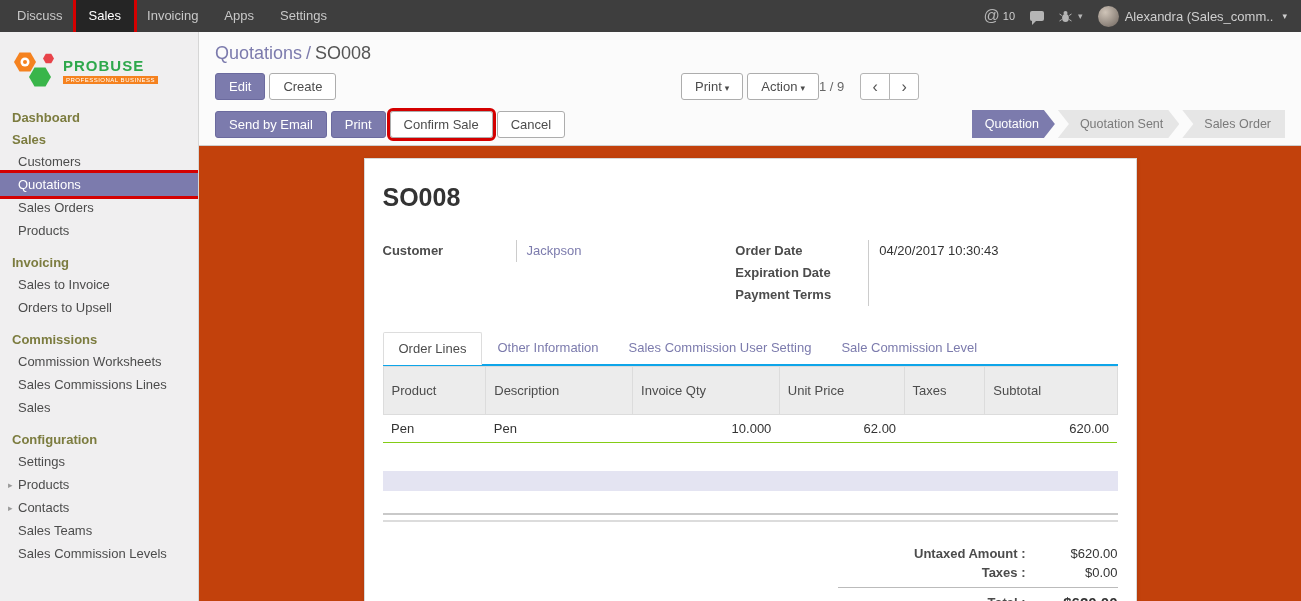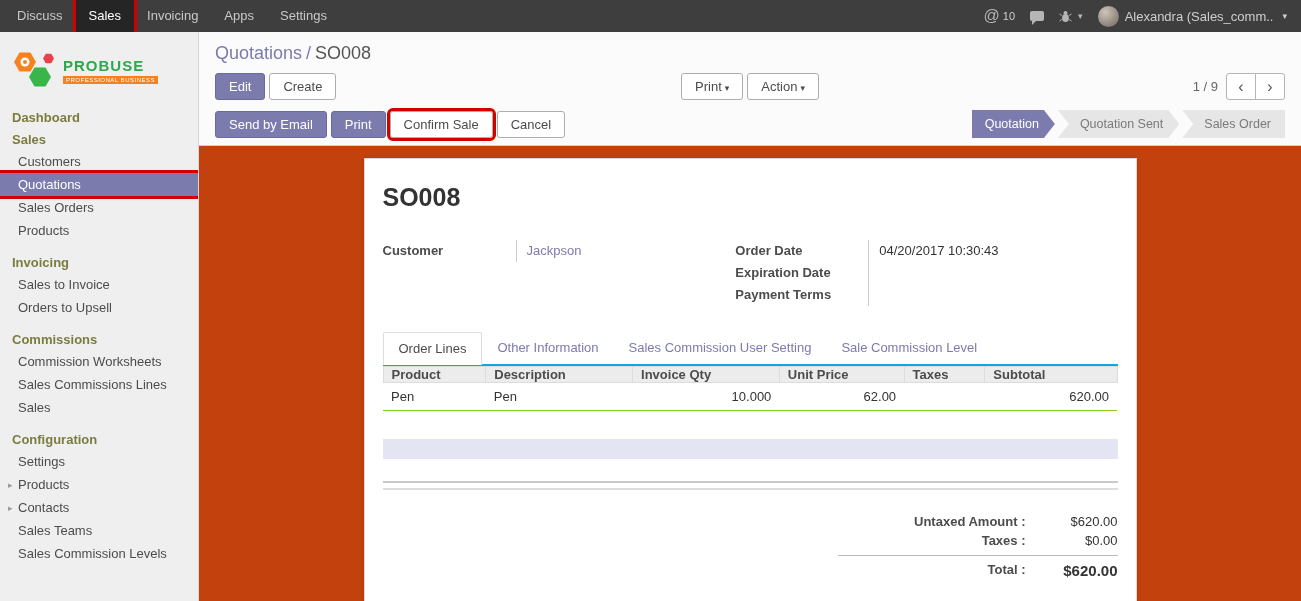--- a/index.html
+++ b/index.html
@@ -44,21 +44,21 @@
   
   .main { flex: 1; display: flex; flex-direction: column; min-width: 0; background: #c2410c; }
   .control-panel { background: #fbfbfb; }
   .breadcrumb-row { padding: 11px 16px 2px; font-size: 18px; }
   .bc-parent { color: #7c7bad; cursor: pointer; }
   .bc-sep { color: #7c7bad; margin: 0 4px; }
   .bc-current { color: #555; }
   .buttons-row { display: flex; align-items: center; padding: 7px 16px 8px; }
   .zone-left { flex: 1; display: flex; gap: 4px; }
   .zone-center { display: flex; gap: 4px; }
-  .zone-right { flex: 1; display: flex; justify-content: flex-end; align-items: center; gap: 8px; }
+  .zone-right { flex: 1; display: flex; align-items: center; gap: 16px; }
   .btn { font-size: 13px; padding: 5px 13px; border: 1px solid #adadad; border-radius: 3px; background: #fff; color: #4c4c4c; white-space: nowrap; }
   .btn.primary { background: #7c7bad; border-color: #6b6a9e; color: #fff; }
   .pager-value { color: #666; font-size: 13px; }
   .pager-buttons { display: inline-flex; }
   .pager-btn { width: 30px; height: 27px; background: #fff; border: 1px solid #b5b5b5; font-size: 16px; line-height: 1; color: #555; }
   .pager-btn.prev { border-radius: 3px 0 0 3px; }
   .pager-btn.next { border-radius: 0 3px 3px 0; margin-left: -1px; }
 
   
   .toolbar { display: flex; align-items: center; gap: 4px; background: #fbfbfb; padding: 2px 16px 7px; border-bottom: 1px solid #cecece; }
@@ -81,31 +81,31 @@
   .field-row { display: flex; }
   .field-label { width: 133px; font-weight: bold; font-size: 13px; color: #4c4c4c; padding: 3px 8px 3px 0; }
   .field-value { flex: 1; border-left: 1px solid #ccc; padding: 3px 0 3px 10px; font-size: 13px; color: #333; min-height: 22px; }
   .link { color: #7c7bad; cursor: pointer; }
 
   .tabs { display: flex; margin-top: 26px; border-bottom: 2px solid #0ea5e9; }
   .tab { padding: 8px 15px; font-size: 13px; color: #7c7bad; cursor: pointer; margin-bottom: -1px; }
   .tab.active { background: #fff; border: 1px solid #ddd; border-bottom: 1px solid #fff; color: #4c4c4c; border-radius: 2px 2px 0 0; }
 
   table.lines { width: 100%; border-collapse: collapse; table-layout: fixed; }
-  table.lines th { background: #ececec; border: 1px solid #dcdcdc; padding: 0 8px; font-size: 13px; color: #4c4c4c; text-align: left; font-weight: bold; }
+  table.lines th { background: #ececec; border: 1px solid #dcdcdc; padding: 16px 8px; font-size: 13px; color: #4c4c4c; text-align: left; font-weight: normal; }
   table.lines td { padding: 6px 8px; font-size: 13px; color: #333; border-bottom: 1px solid #84cc16; }
   .al { text-align: left; } .ar { text-align: right; }
   td.ar { text-align: right; }
 
   .lavender-bar { height: 20px; background: #e4e4f2; margin-top: 28px; }
   .sep-line-1 { border-top: 2px solid #c9c9c9; margin-top: 22px; }
   .sep-line-2 { border-top: 2px solid #dcdcdc; margin-top: 5px; }
 
   .totals { width: 280px; margin-left: auto; margin-top: 22px; }
-  .t-row { display: flex; align-items: flex-start; padding: 2px 0; }
+  .t-row { display: flex; align-items: center; padding: 2px 0; }
   .t-label { flex: 1; text-align: right; font-weight: bold; font-size: 13px; color: #4c4c4c; padding-right: 12px; }
   .t-value { width: 80px; text-align: right; font-size: 13px; color: #333; }
   .t-row.total { border-top: 1px solid #bbb; margin-top: 5px; padding-top: 6px; }
   .t-row.total .t-value { font-size: 15px; font-weight: bold; }
 </style>
 </head>
 <body>
 
 <div class="topbar">
   <div class="menus">

